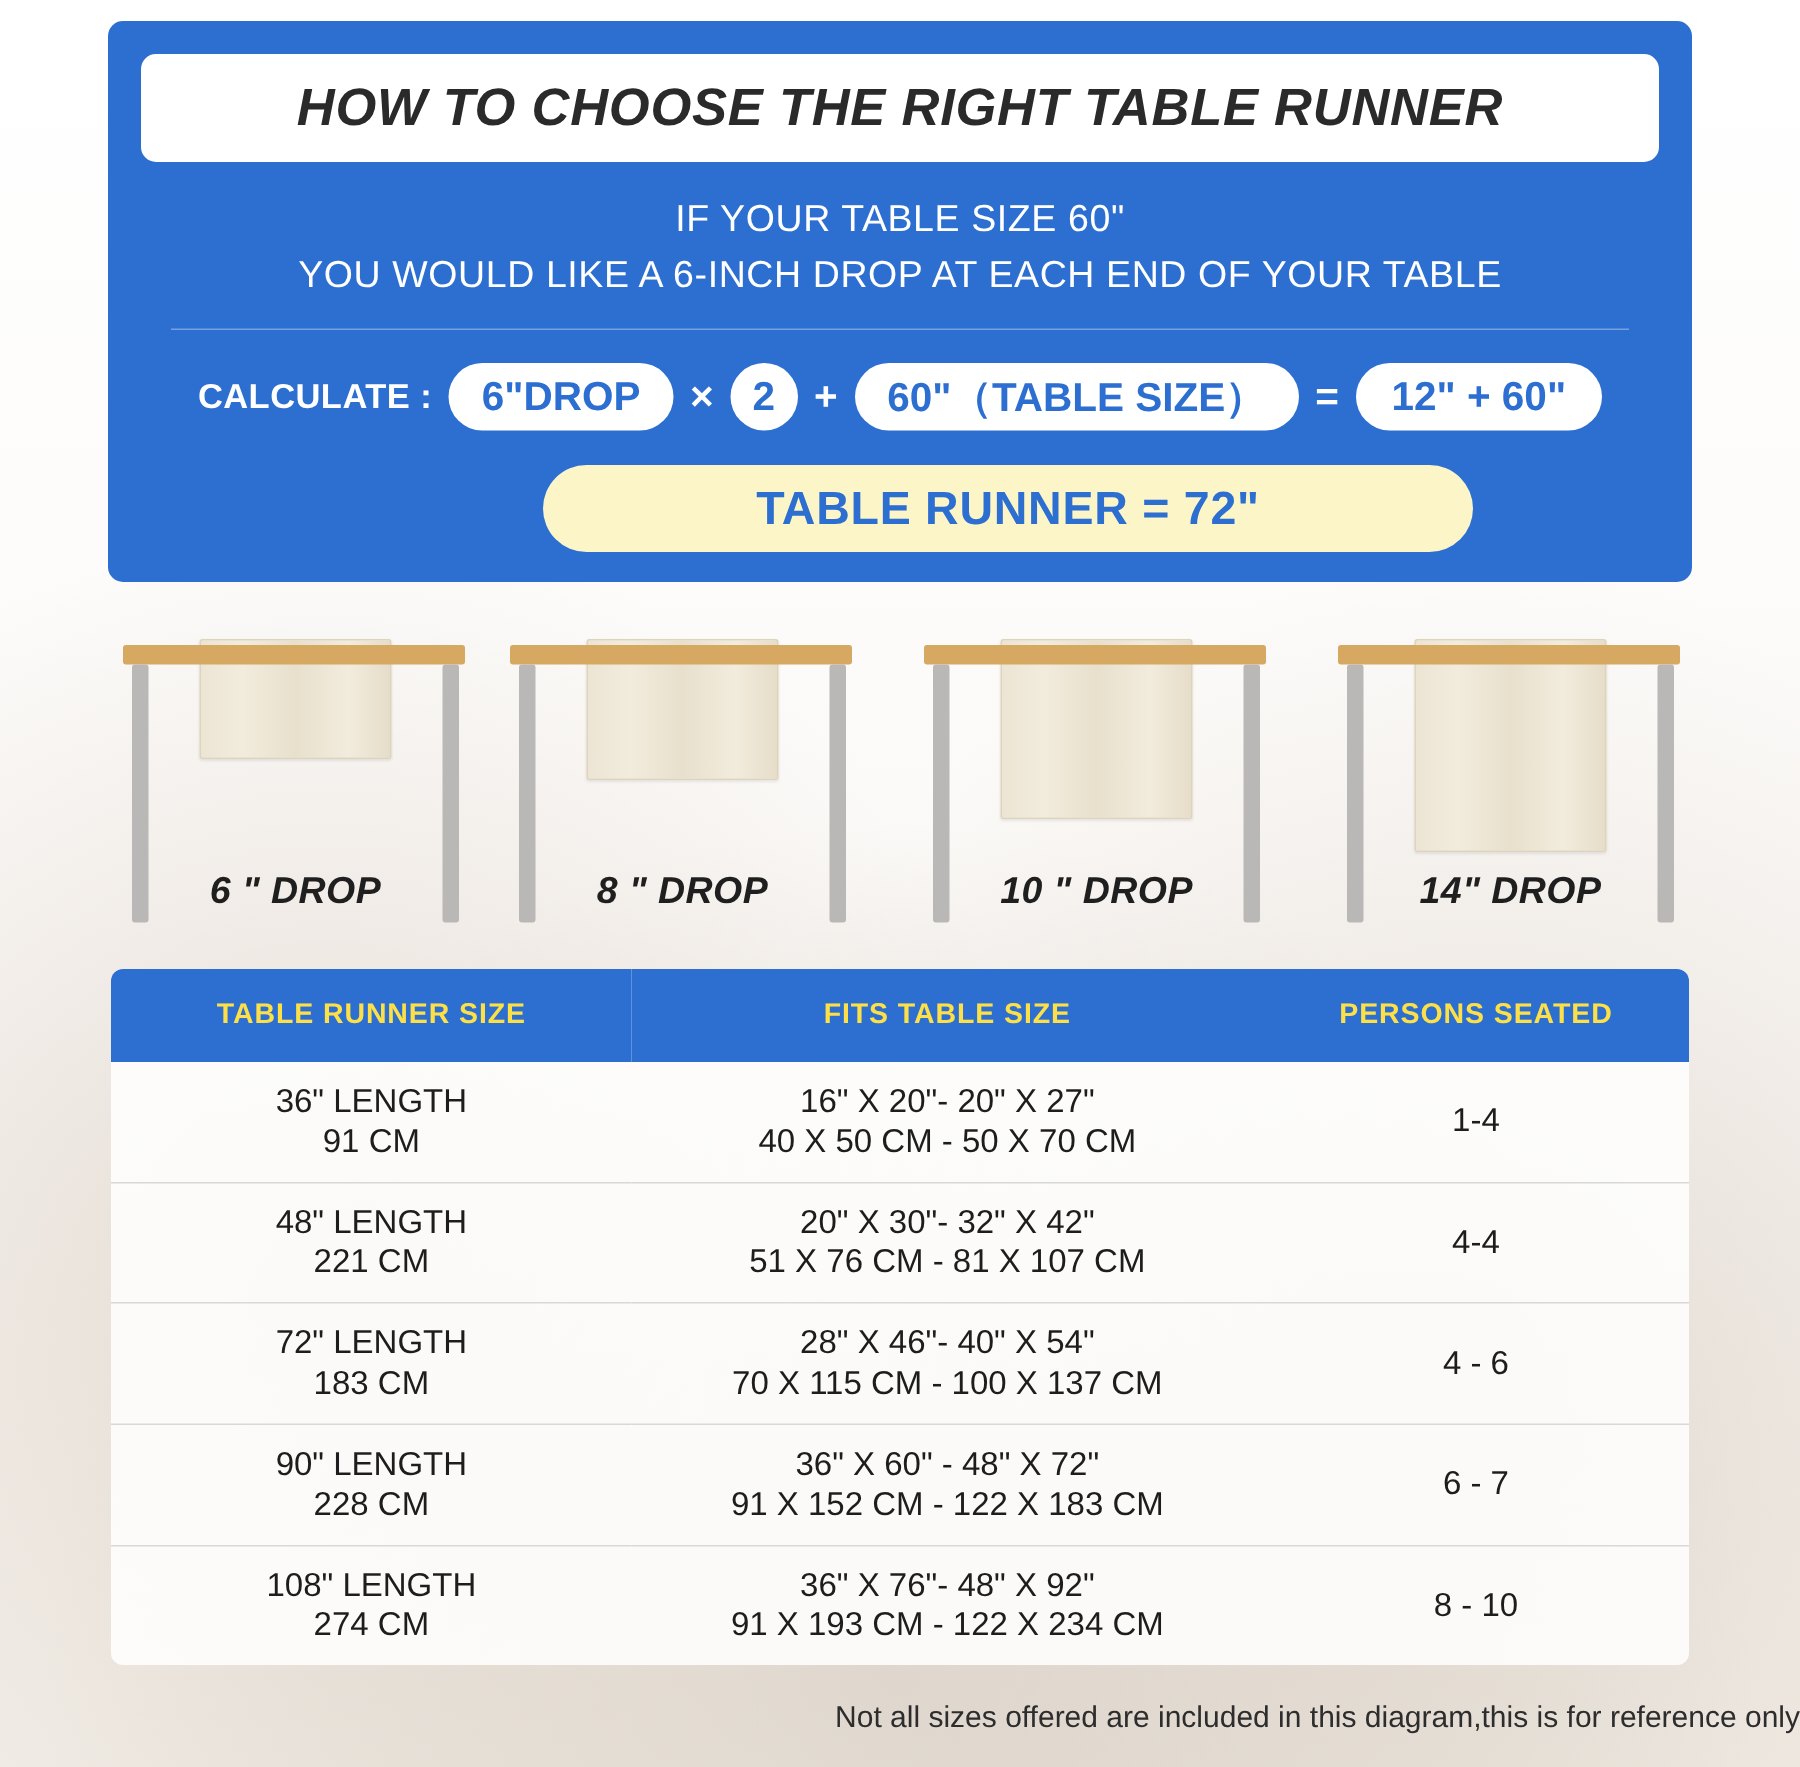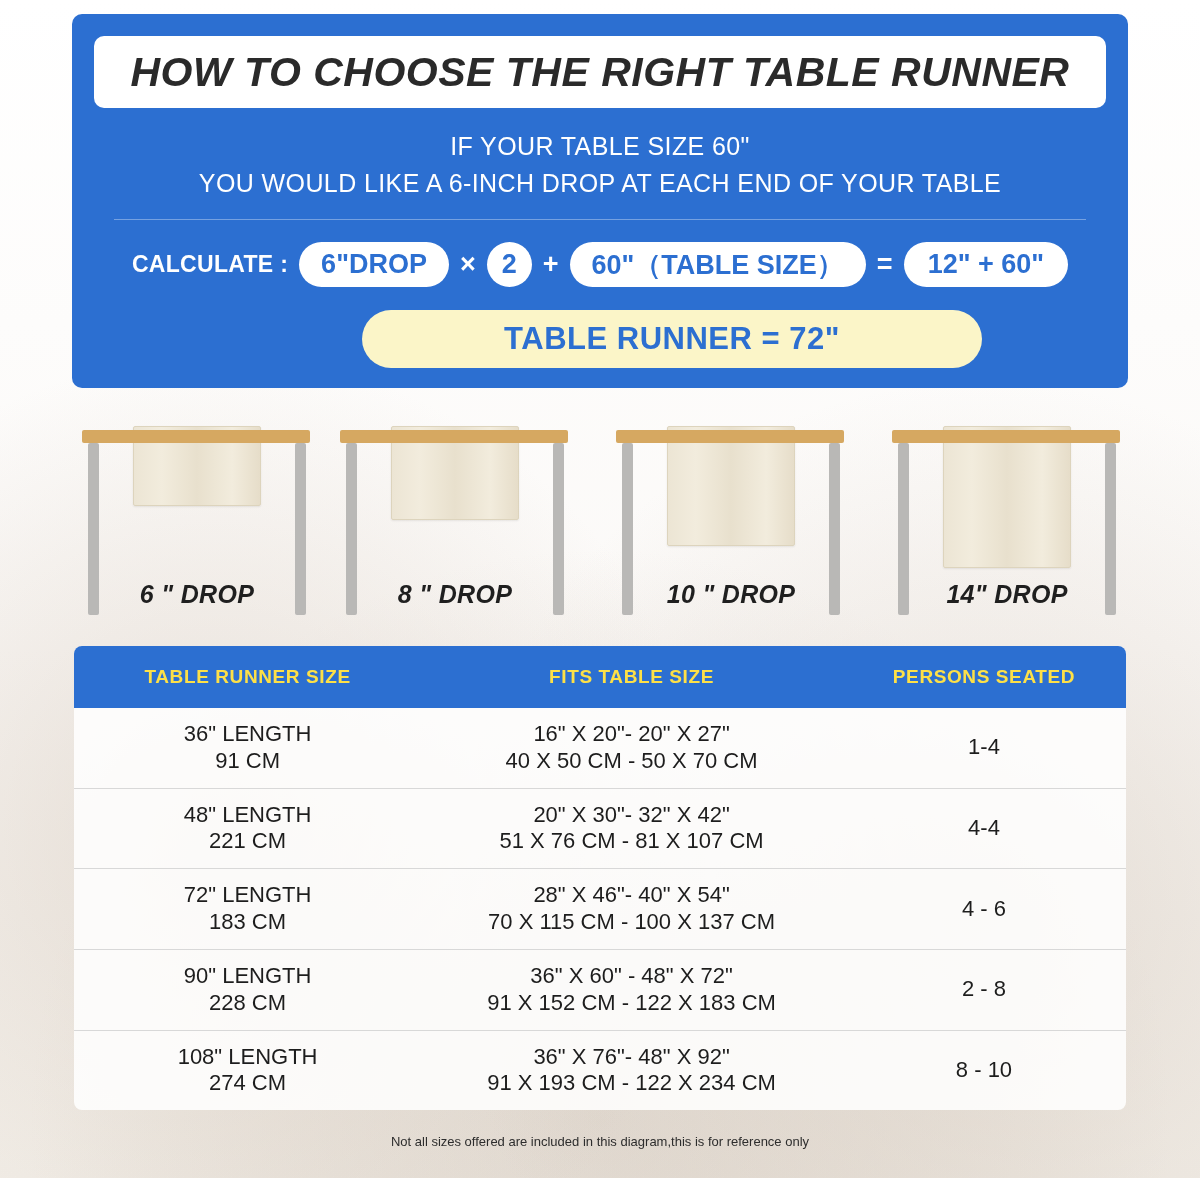--- a/index.html
+++ b/index.html
@@ -48,21 +48,21 @@
     top: 22px;
     width: 1012px;
     height: 72px;
     background: #ffffff;
     border-radius: 10px;
     display: flex;
     align-items: center;
     justify-content: center;
   }
   .title-pill span {
-    font-size: 41px;
+    font-size: 35px;
     font-weight: bold;
     font-style: italic;
     letter-spacing: 0.5px;
     color: #2a2a2a;
     white-space: nowrap;
   }
   .subline {
     position: absolute;
     left: 0;
     width: 1056px;
@@ -240,22 +240,22 @@
   .col-c { width: 27%; }
   .cell-line-1 { display: block; }
   .cell-line-2 { display: block; }
   .persons { font-size: 23px; }
 
   .footnote {
     position: absolute;
     left: 0;
     top: 1134px;
     width: 1200px;
-    text-align: center;
-    font-size: 13px;
+    text-align: right;
+    font-size: 20px;
     color: #2d2d2d;
   }
 </style>
 </head>
 <body>
 
 <div class="bg-wash"></div>
 
 <div class="page">
 
@@ -365,21 +365,21 @@
       </tr>
       <tr>
         <td>
           <span class="cell-line-1">90" LENGTH</span>
           <span class="cell-line-2">228 CM</span>
         </td>
         <td>
           <span class="cell-line-1">36" X 60" - 48" X 72"</span>
           <span class="cell-line-2">91 X 152 CM - 122 X 183 CM</span>
         </td>
-        <td class="persons">2 - 8</td>
+        <td class="persons">6 - 7</td>
       </tr>
       <tr>
         <td>
           <span class="cell-line-1">108" LENGTH</span>
           <span class="cell-line-2">274 CM</span>
         </td>
         <td>
           <span class="cell-line-1">36" X 76"- 48" X 92"</span>
           <span class="cell-line-2">91 X 193 CM - 122 X 234 CM</span>
         </td>

